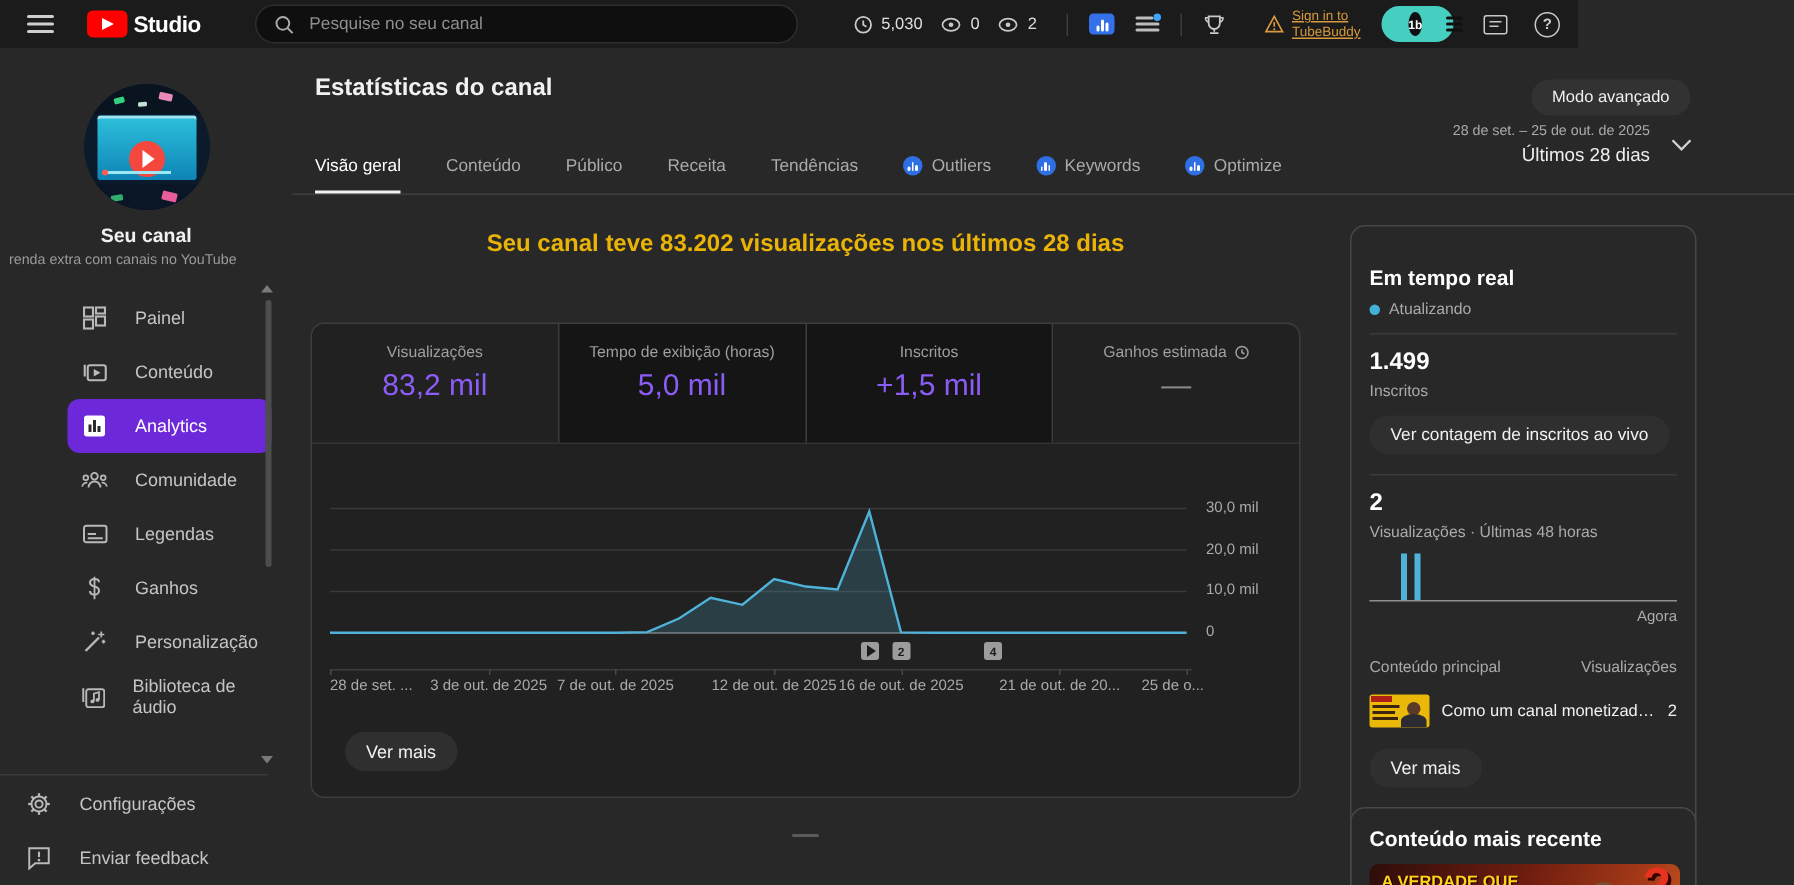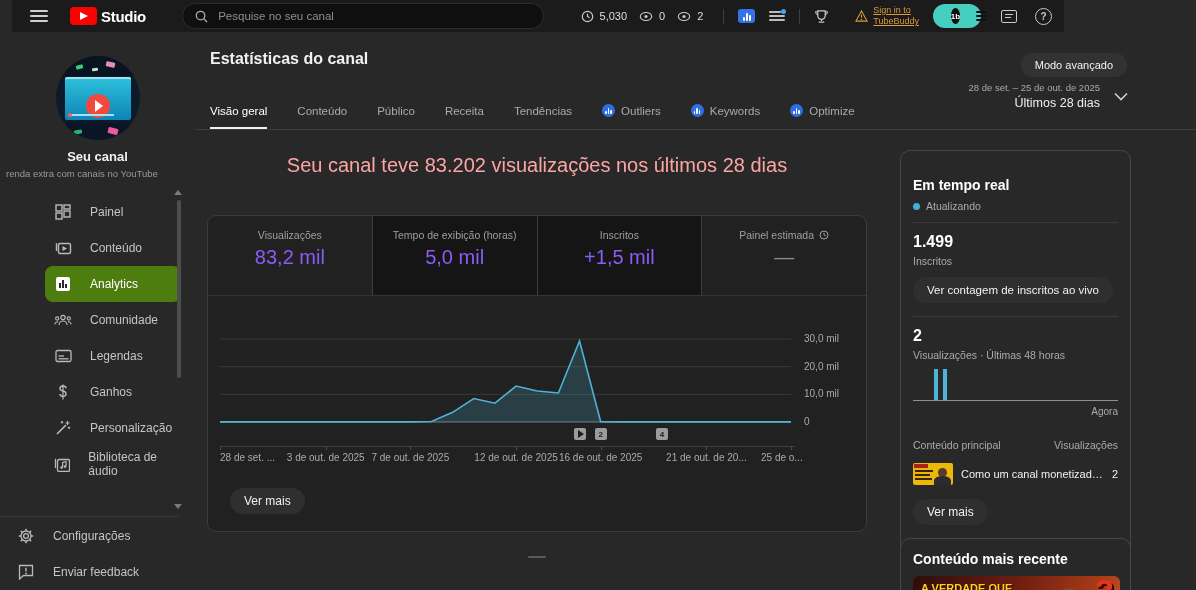--- a/index.html
+++ b/index.html
@@ -1,20 +1,20 @@
 <!DOCTYPE html>
 <html><head>
 <meta charset="utf-8">
 <style>
   html,body{margin:0;padding:0;background:#121212;}
   *{box-sizing:border-box;font-family:"Liberation Sans","DejaVu Sans",sans-serif;}
   .page{position:relative;width:1196px;height:590px;background:#282828;overflow:hidden;color:#fff;}
 
   
-  .topbar{position:absolute;top:0;left:12px;width:1052px;height:32px;background:#1b1b1b;display:flex;align-items:center;padding:0 12px;}
+  .topbar{position:absolute;top:0;left:0;width:1052px;height:32px;background:#1b1b1b;display:flex;align-items:center;padding:0 12px;}
   .hamburger{width:18px;height:12px;display:flex;flex-direction:column;justify-content:space-between;cursor:pointer;margin:0 12px 0 6px;}
   .hamburger span{display:block;height:2px;background:#cfcfcf;border-radius:1px;}
   .yt-logo{width:27px;height:18px;background:#f00;border-radius:4px;position:relative;margin:0 4px 0 10px;}
   .yt-logo:before{content:"";position:absolute;left:10px;top:5px;border-left:8px solid #fff;border-top:4px solid transparent;border-bottom:4px solid transparent;}
   .brand{font-size:15px;font-weight:bold;color:#fff;letter-spacing:-0.3px;}
   .search{margin-left:auto;margin-right:auto;width:362px;height:26px;border-radius:13px;background:#0f0f0f;border:1px solid #2d2d2d;display:flex;align-items:center;padding:0 12px;gap:10px;}
   .search .ph{font-size:11.5px;color:#8f8f8f;}
   .tb-counters{display:flex;align-items:center;gap:6px;color:#dedede;font-size:11px;}
   .tb-counters .num{margin-right:6px;}
   .vdiv{width:1px;height:15px;background:#3d3d3d;margin:0 8px;}
@@ -43,21 +43,21 @@
   .av-play:before{content:"";position:absolute;left:9px;top:6px;border-left:8px solid #fff;border-top:6px solid transparent;border-bottom:6px solid transparent;}
   .av-progress{position:absolute;left:13px;right:26px;top:58px;height:2px;background:#9be8f2;}
   .av-progress:before{content:"";position:absolute;left:-1px;top:-1px;width:4px;height:4px;border-radius:50%;background:#ff5d52;}
   .av-bottom{position:absolute;bottom:0;left:0;right:0;height:17px;background:#0a1526;}
   .av-bottom i{position:absolute;border-radius:1px;}
   .ch-name{margin-top:9px;text-align:center;font-size:13px;font-weight:bold;color:#f1f1f1;}
   .ch-tag{margin-top:4px;text-align:left;font-size:9.5px;color:#9a9a9a;padding:0 6px;white-space:nowrap;overflow:hidden;}
   .nav{position:absolute;top:162px;left:0;right:0;margin-left:37px;}
   .nav-item{height:36px;display:flex;align-items:center;gap:17px;margin:0 14px 0 8px;padding-left:8px;border-radius:8px;cursor:pointer;color:#c5c5c5;font-size:12px;}
   .nav-item .ic{width:20px;display:flex;justify-content:center;align-items:center;color:#b9b9b9;}
-  .nav-item.active{background:#4d7c0f;color:#fff;}
+  .nav-item.active{background:#6d28d9;color:#fff;}
   .nav-item.active .ic{color:#fff;}
   .side-div{position:absolute;top:484px;left:0;right:16px;border-top:1px solid #3a3a3a;}
   .nav2{position:absolute;top:486px;left:0;right:0;}
   .sb-scroll{position:absolute;right:14px;top:168px;width:4px;height:178px;background:#4d4d4d;border-radius:2px;}
   .sb-arrow{position:absolute;right:13px;width:0;height:0;border-left:4px solid transparent;border-right:4px solid transparent;}
   .sb-arrow.up{top:158px;border-bottom:5px solid #7a7a7a;}
   .sb-arrow.down{top:472px;border-top:5px solid #7a7a7a;}
   .glyph{font-size:14px;line-height:1;color:#b9b9b9;}
 
   
@@ -71,21 +71,21 @@
   .tab.active:after{content:"";position:absolute;left:0;right:0;bottom:0;height:2px;background:#f1f1f1;}
   .tab-badge{width:13px;height:13px;border-radius:50%;background:#2f6fe4;display:flex;align-items:flex-end;justify-content:center;gap:1px;padding:3px;}
   .tab-badge i{display:block;width:1.5px;background:#fff;border-radius:1px;}
   .daterange{position:absolute;right:68px;top:50px;display:flex;align-items:center;gap:14px;cursor:pointer;}
   .daterange .lines{text-align:right;}
   .dr1{font-size:9.5px;color:#aaa;}
   .dr2{font-size:12.5px;color:#eee;margin-top:3px;}
 
   
   .content{position:absolute;top:98px;left:0;right:0;bottom:0;overflow:hidden;}
-  .headline{position:absolute;left:12px;top:24px;width:660px;text-align:center;font-size:20px;font-weight:normal;color:#fca5a5;}
+  .headline{position:absolute;left:12px;top:24px;width:660px;text-align:center;font-size:16px;font-weight:bold;color:#eab308;}
   .chart-card{position:absolute;left:12px;top:85px;width:660px;height:317px;border:1px solid #3d3d3d;border-radius:9px;background:#212121;}
   .stat-strip{display:flex;height:80px;border-bottom:1px solid #343434;}
   .stat{flex:1;padding-top:13px;text-align:center;cursor:pointer;}
   .stat + .stat{border-left:1px solid #3d3d3d;}
   .stat.dark{background:#151515;}
   .stat .lb{font-size:10.5px;color:#9f9f9f;display:flex;justify-content:center;align-items:center;gap:5px;}
   .stat .vl{font-size:20px;color:#8b5cf6;margin-top:5px;}
   .stat .vl.dim{color:#8a8a8a;}
   .stat:first-child{border-top-left-radius:9px;}
   .stat:last-child{border-top-right-radius:9px;}
@@ -439,21 +439,21 @@
           <div class="stat dark">
             <div class="lb">Tempo de exibição (horas)</div>
             <div class="vl">5,0 mil</div>
           </div>
           <div class="stat dark">
             <div class="lb">Inscritos</div>
             <div class="vl">+1,5 mil</div>
           </div>
           <div class="stat">
             <div class="lb">
-                <span>Painel estimada</span>
+                <span>Ganhos estimada</span>
                 <svg width="10" height="10" viewBox="0 0 14 14">
                   <circle cx="7" cy="7" r="5.6" fill="none" stroke="#9f9f9f" stroke-width="1.4"></circle>
                   <polyline points="7,4 7,7 9.3,8.4" fill="none" stroke="#9f9f9f" stroke-width="1.4"></polyline>
                 </svg>
               </div>
             <div class="vl dim">—</div>
           </div>
         </div>
 
         <div class="chart-area">

